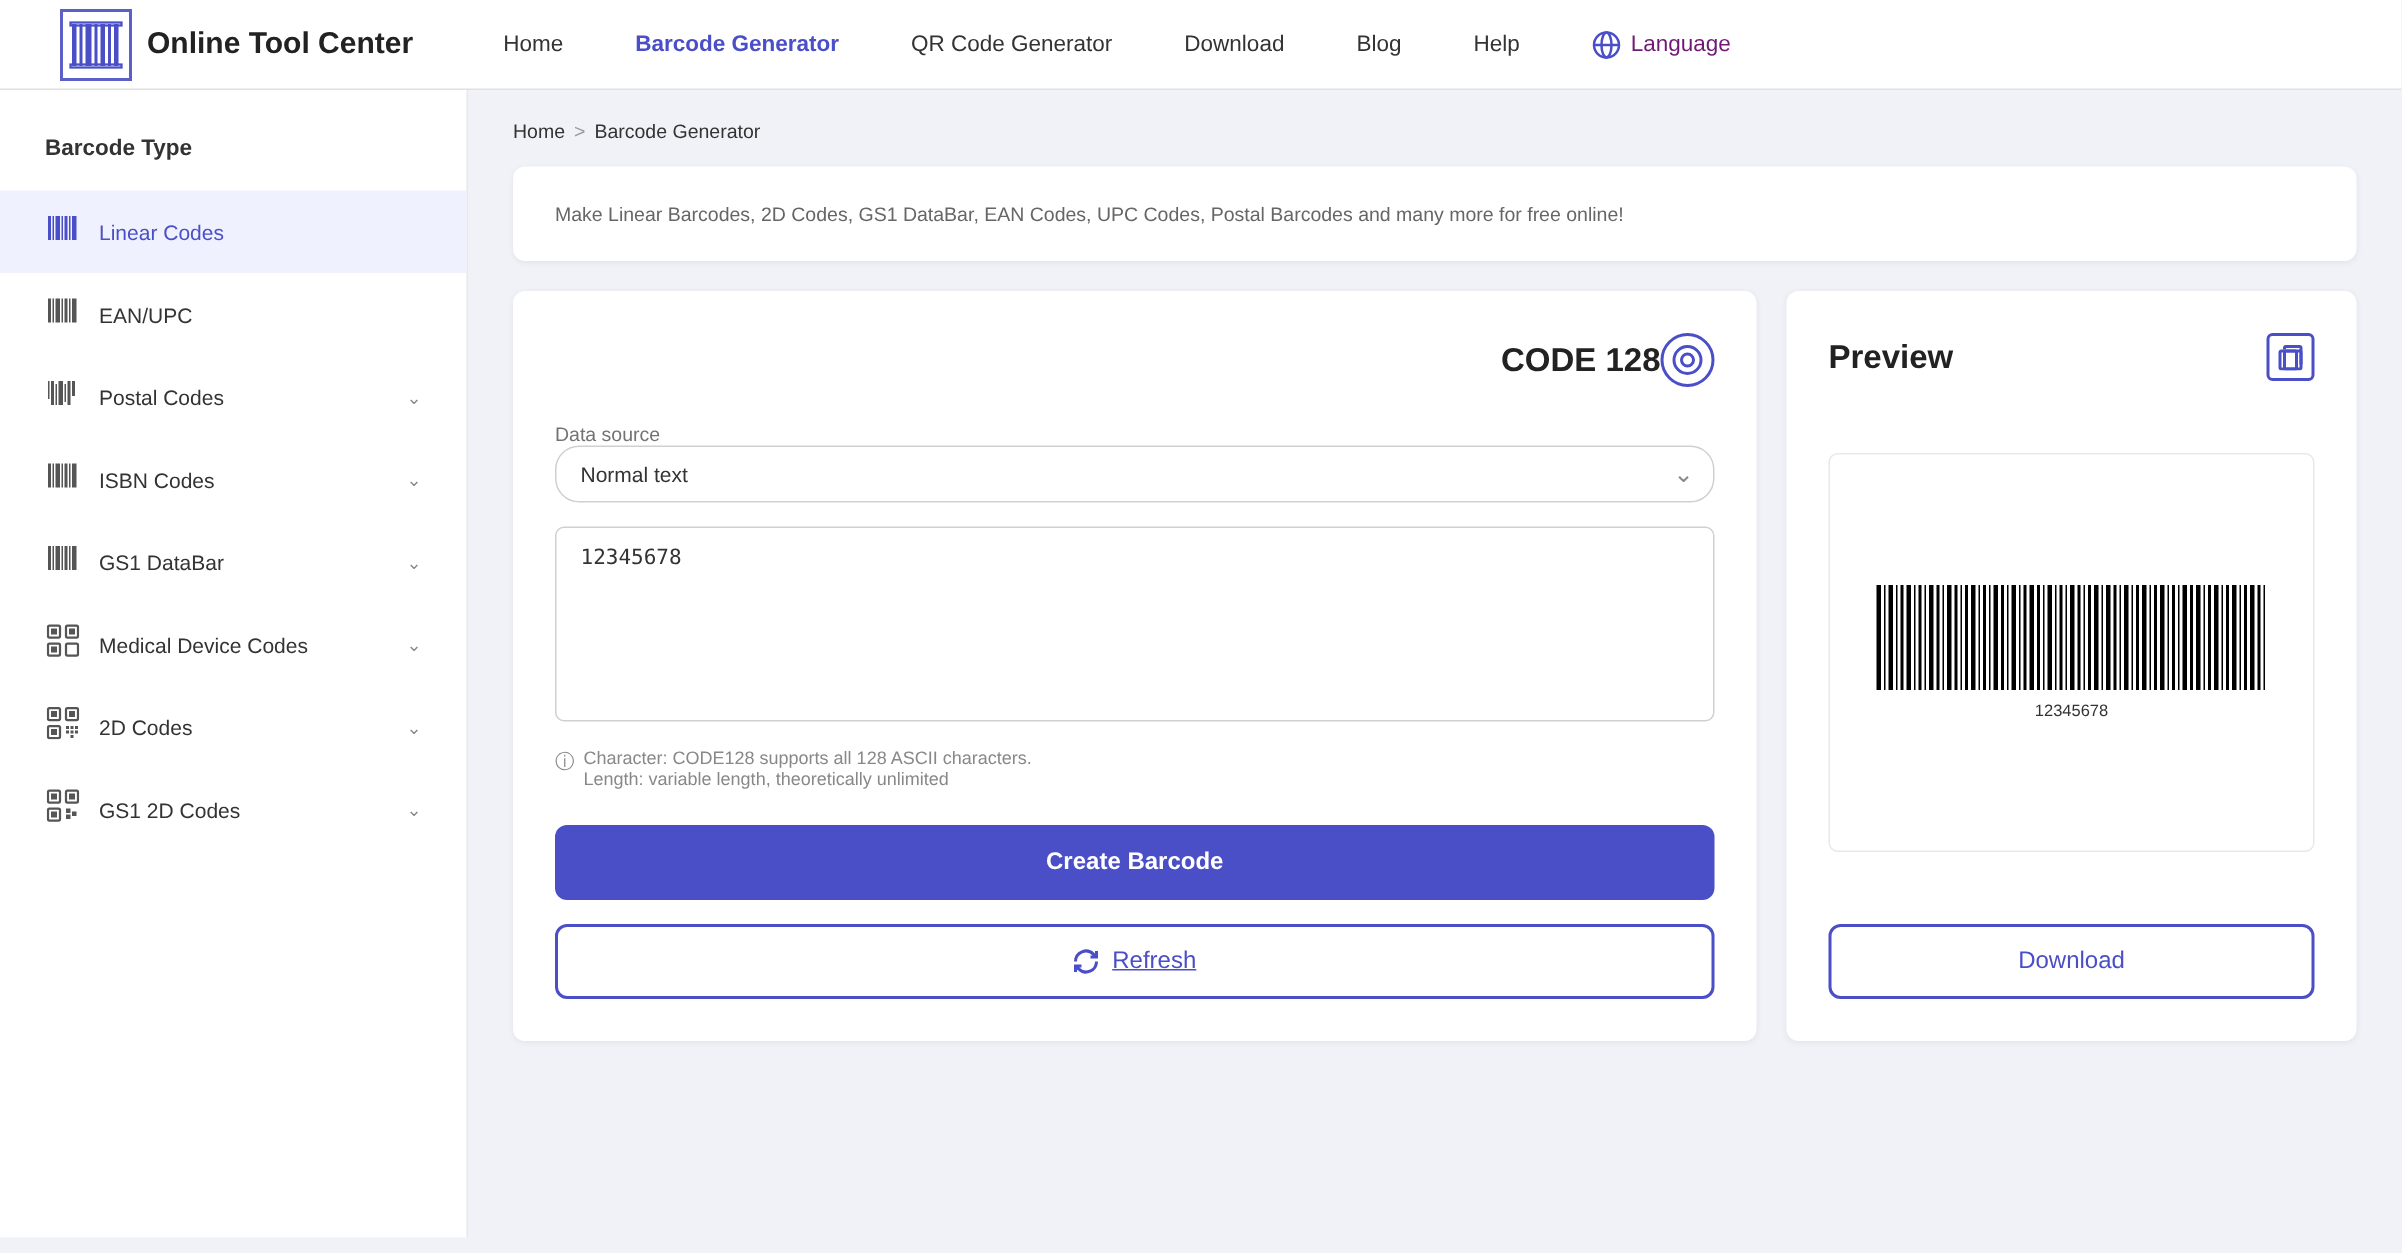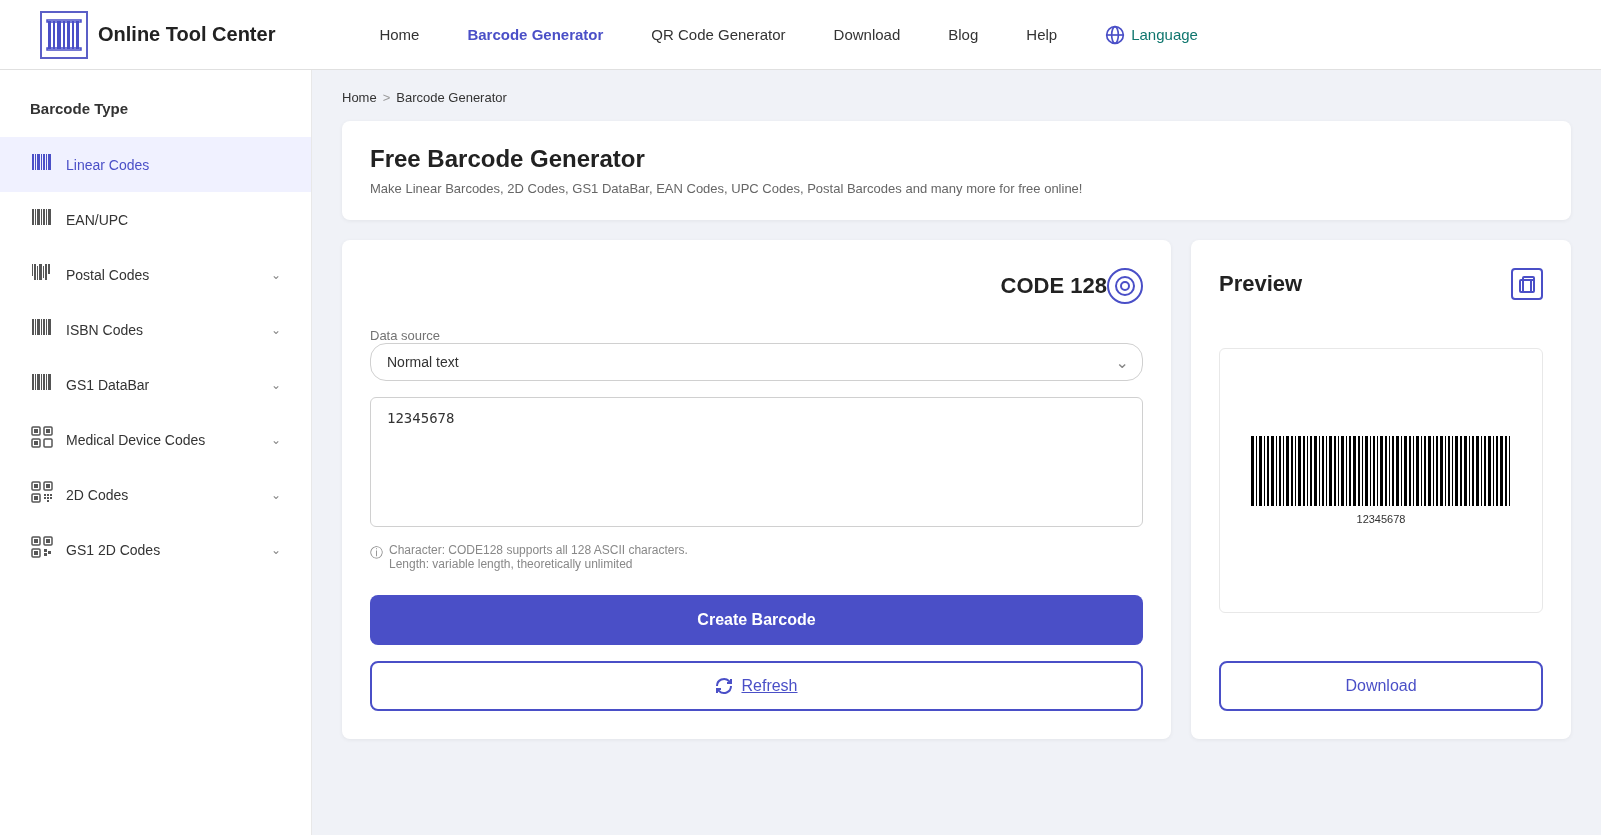--- a/index.html
+++ b/index.html
@@ -3,26 +3,25 @@
   <meta charset="utf-8">
   <style>
     * { box-sizing: border-box; margin: 0; padding: 0; }
     body { font-family: Arial, sans-serif; background: #f0f2f7; color: #333; }
 
     
     .header {
       background: #fff;
       display: flex;
       padding: 0 40px;
-      height: 70px;
+      height: 60px;
       border-bottom: 1px solid #e0e0e0;
       position: sticky;
       top: 0;
       z-index: 100;
-      gap: 44px;
     }
     .logo-area {
       display: flex;
       align-items: center;
       gap: 10px;
       margin-right: 60px;
     }
     .logo-icon {
       width: 48px;
       height: 48px;
@@ -52,21 +51,21 @@
       text-decoration: none;
     }
     .nav-item.active {
       color: #4a4fc7;
       font-weight: 600;
     }
     .nav-language {
       display: flex;
       align-items: center;
       gap: 6px;
-      color: #0f766e;
+      color: #701a75;
       cursor: pointer;
       font-size: 15px;
     }
     .globe-icon {
       width: 20px;
       height: 20px;
     }
 
     
     .main-layout {
@@ -542,21 +541,20 @@
 
   <div class="content-area">
 
     <div class="breadcrumb">
       <a href="#">Home</a>
       <span class="sep">&gt;</span>
       <span class="current">Barcode Generator</span>
     </div>
 
     <div class="hero-card">
-      <div class="hero-title">Free Barcode Generator</div>
       <div class="hero-desc">Make Linear Barcodes, 2D Codes, GS1 DataBar, EAN Codes, UPC Codes, Postal Barcodes and many more for free online!</div>
     </div>
 
     <div class="generator-layout">
 
       <div class="left-panel">
         <div class="code-header">
           <span class="code-title">CODE 128</span>
           <div class="settings-icon-btn">
             <svg width="22" height="22" viewBox="0 0 22 22" fill="none" stroke="#4a4fc7" stroke-width="2">

